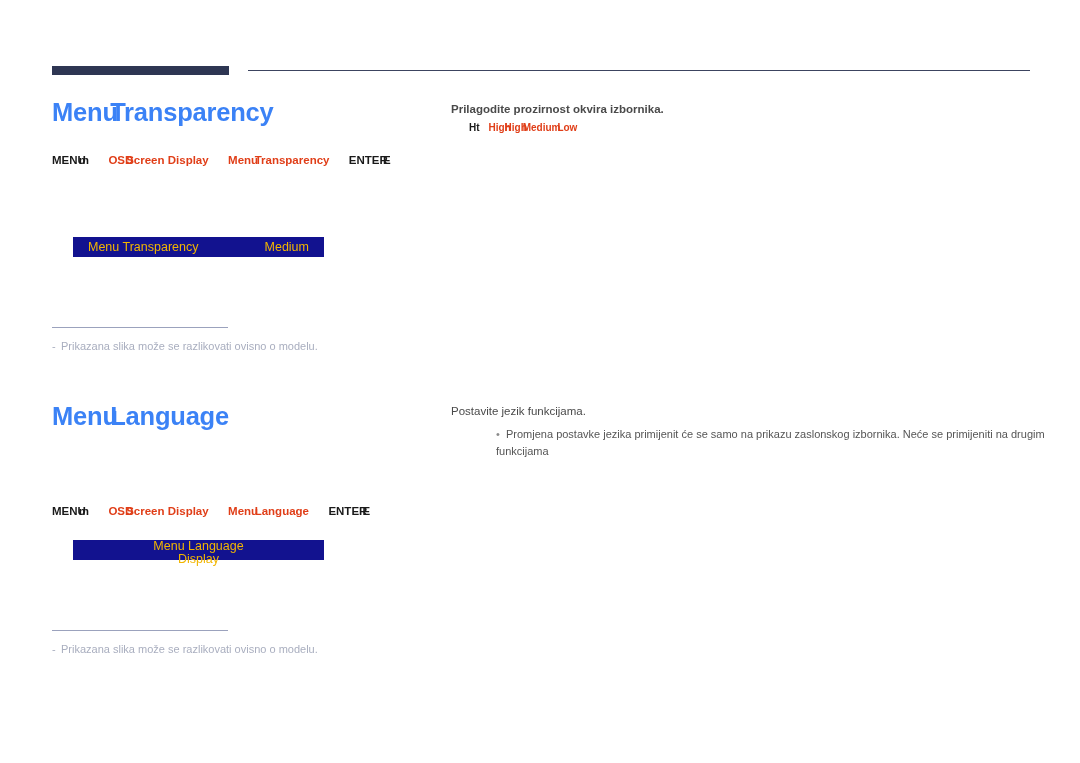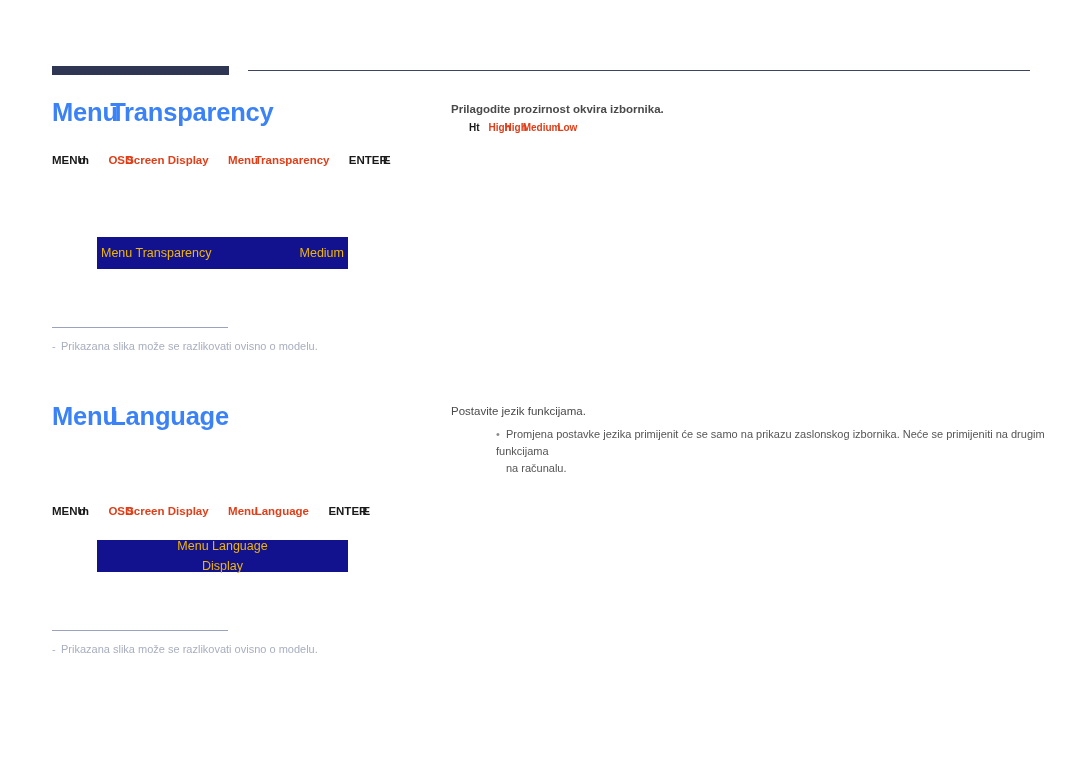--- a/index.html
+++ b/index.html
@@ -60,28 +60,27 @@
   .bc-gap { display: inline-block; width: 13px; }
   
   .ov { display: inline-block; margin-left: -0.62em; }
   .ov-s { display: inline-block; margin-left: -0.42em; }
   .ov-t { display: inline-block; margin-left: -0.30em; }
 
   
   .osd-box {
     position: absolute;
     width: 251px;
-    height: 32px;
+    height: 20px;
     background: #12128f;
     box-sizing: border-box;
-    padding: 0 4px;
+    padding: 0 15px;
     display: flex;
     align-items: center;
     justify-content: space-between;
-    margin-left: 24px;
   }
   .osd-label, .osd-value {
     color: #f2b600;
     font-size: 12.5px;
     line-height: 1;
     white-space: nowrap;
   }
 
   
   .footnote-rule {
@@ -204,14 +203,13 @@
 
 <div class="footnote-rule" style="left:52px;top:630px;"></div>
 <div class="footnote" style="left:52px;top:644px;">
   <span class="dash">-</span><span>Prikazana slika može se razlikovati ovisno o modelu.</span>
 </div>
 
 <div class="r-lead" style="left:451px;top:406px;">Postavite jezik funkcijama.</div>
 
 <div class="r-note" style="left:451px;top:426px;">
   <span class="bullet">•</span><span class="note-body">Promjena postavke jezika primijenit će se samo na prikazu zaslonskog izbornika. Neće se primijeniti na drugim funkcijama</span>
-  <span class="r-note-l2">na računalu.</span>
 </div>
 
 </body></html>

